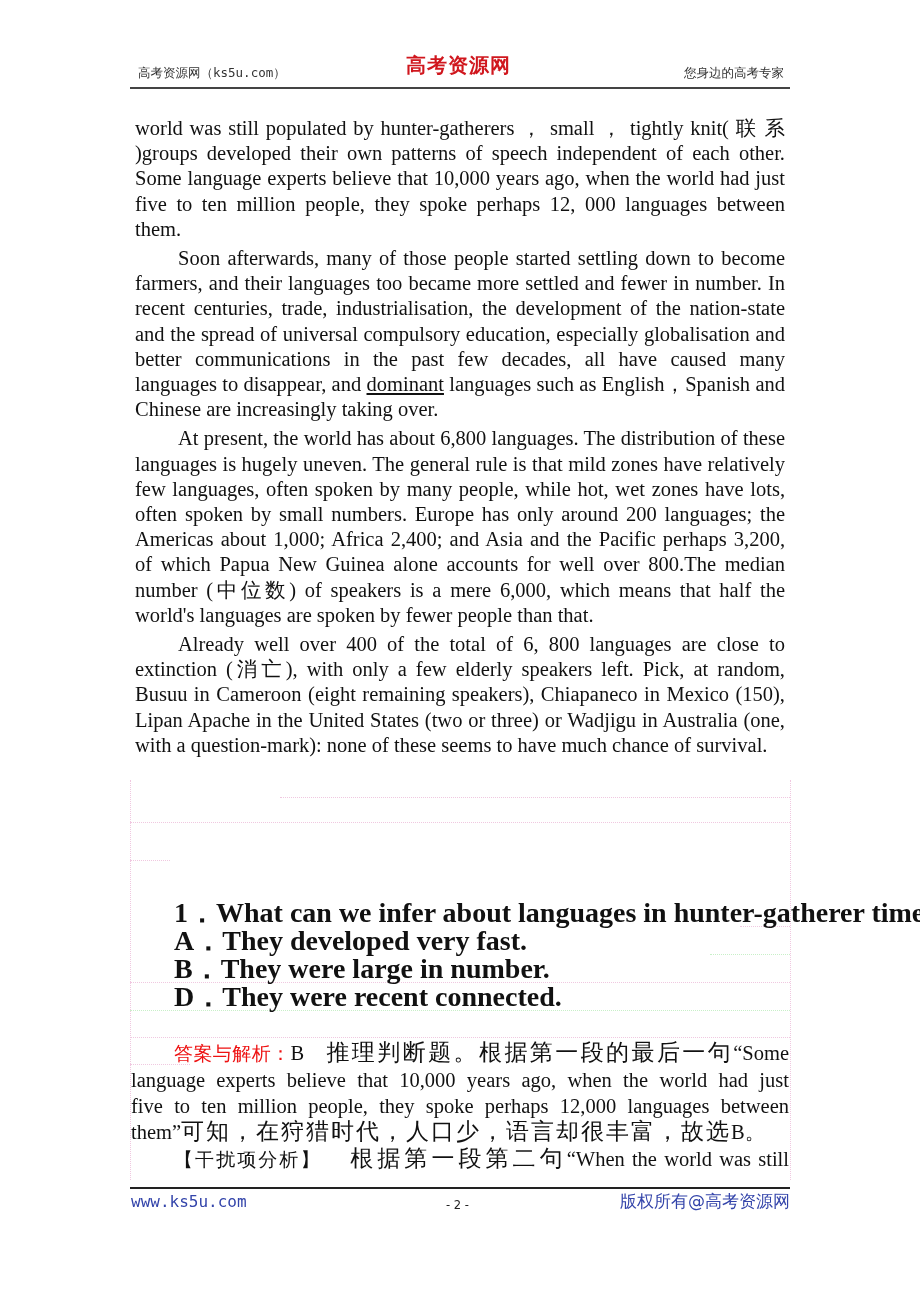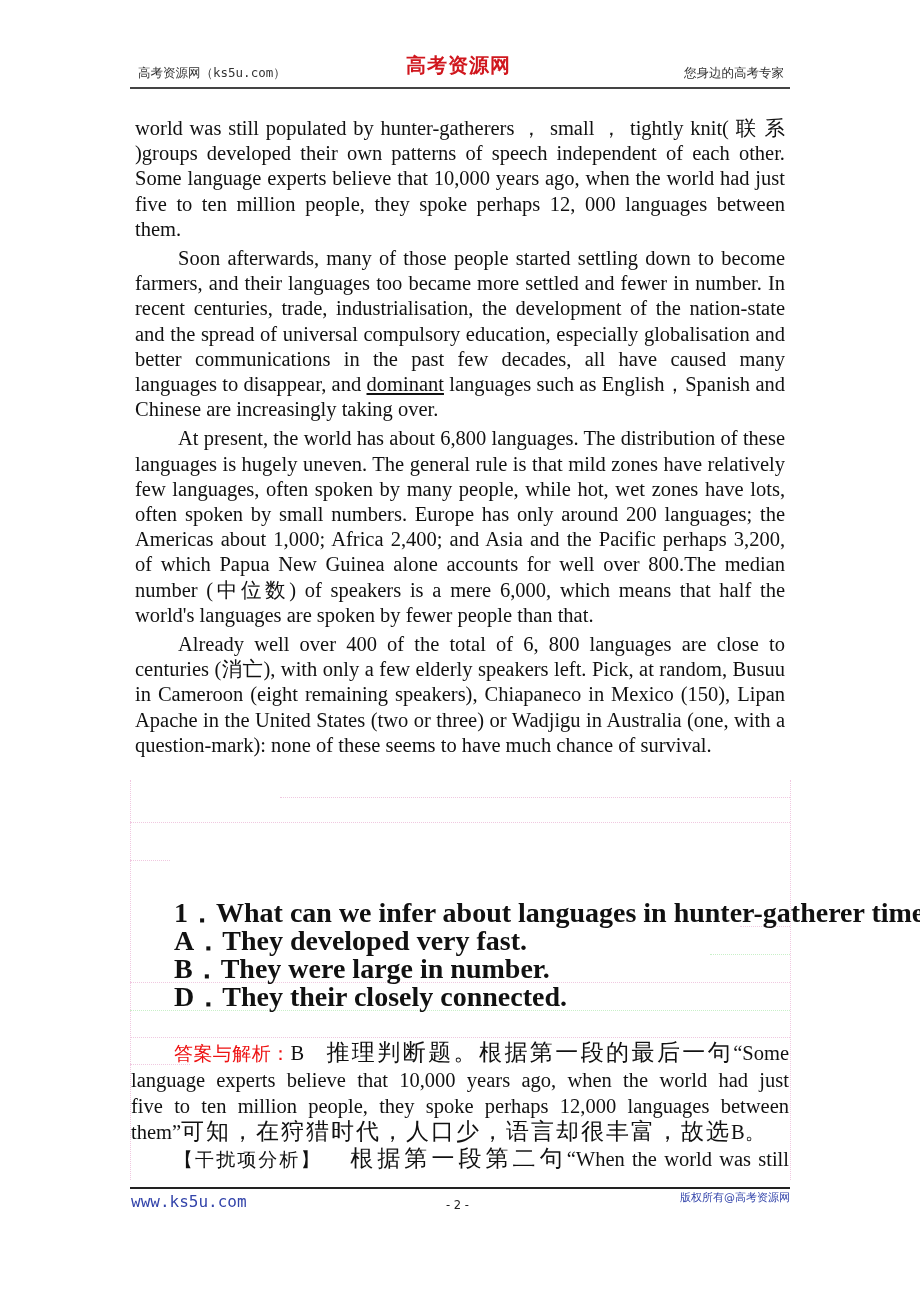--- a/index.html
+++ b/index.html
@@ -192,21 +192,21 @@
       top: 1198px;
       font-family: "DejaVu Sans", "Liberation Sans", sans-serif;
       font-size: 11.5px;
       color: #222222;
     }
     .footer-right {
       position: absolute;
       right: 130px;
       top: 1190px;
       font-family: "DejaVu Sans", "Liberation Sans", sans-serif;
-      font-size: 11px;
+      font-size: 17px;
       color: #3344aa;
     }
   </style>
 </head>
 <body>
 
 <div class="page">
 
   <div class="header">
     <span class="header-left">高考资源网（ks5u.com）</span>
@@ -241,21 +241,21 @@
       <span>relatively few languages, often spoken by many people, while hot, wet</span>
       <span>zones have lots, often spoken by small numbers. Europe has only around</span>
       <span>200 languages; the Americas about 1,000; Africa 2,400; and Asia and the</span>
       <span>Pacific perhaps 3,200, of which Papua New Guinea alone accounts for well</span>
       <span>over 800.The median number (中位数) of speakers is a mere 6,000, which</span>
       <span>means that half the world's languages are spoken by fewer people than that.</span>
     </p>
 
     <p class="para indent" style="margin-top:1px;">
       <span>Already well over 400 of the total of 6, 800 languages are close to</span>
-      <span>centuries (消亡), with only a few elderly speakers left. Pick, at random,</span>
+      <span>extinction (消亡), with only a few elderly speakers left. Pick, at random,</span>
       <span>Busuu in Cameroon (eight remaining speakers), Chiapaneco in Mexico</span>
       <span>(150), Lipan Apache in the United States (two or three) or Wadjigu in</span>
       <span>Australia (one, with a question-mark): none of these seems to have much</span>
       <span>chance of survival.</span>
     </p>
   </div>
 
   <div class="vguide" style="left:130px; top:780px; height:400px;"></div>
   <div class="vguide" style="left:790px; top:780px; height:400px;"></div>
   <div class="guide" style="left:280px; top:797px; width:510px;"></div>
@@ -273,21 +273,21 @@
     <div class="q-line">
       <span>1．</span><span>What can we infer about languages in hunter-gatherer times?</span>
     </div>
     <div class="q-line">
       <span>A．</span><span>They developed very fast.</span>
     </div>
     <div class="q-line">
       <span>B．</span><span>They were large in number.</span>
     </div>
     <div class="q-line">
-      <span>D．</span><span>They their closely connected.</span>
+      <span>D．</span><span>They were recent connected.</span>
     </div>
   </div>
 
   <div class="answer">
     <span class="line first">
       <span class="ans-label">答案与解析：</span><span>B</span>&nbsp;&nbsp;&nbsp;&nbsp;<span class="cn">推理判断题。根据第一段的最后一句</span><span>“Some</span>
     </span>
     <span class="line">language experts believe that 10,000 years ago, when the world had just</span>
     <span class="line">five to ten million people, they spoke perhaps 12,000 languages between</span>
     <span class="line last-line">

